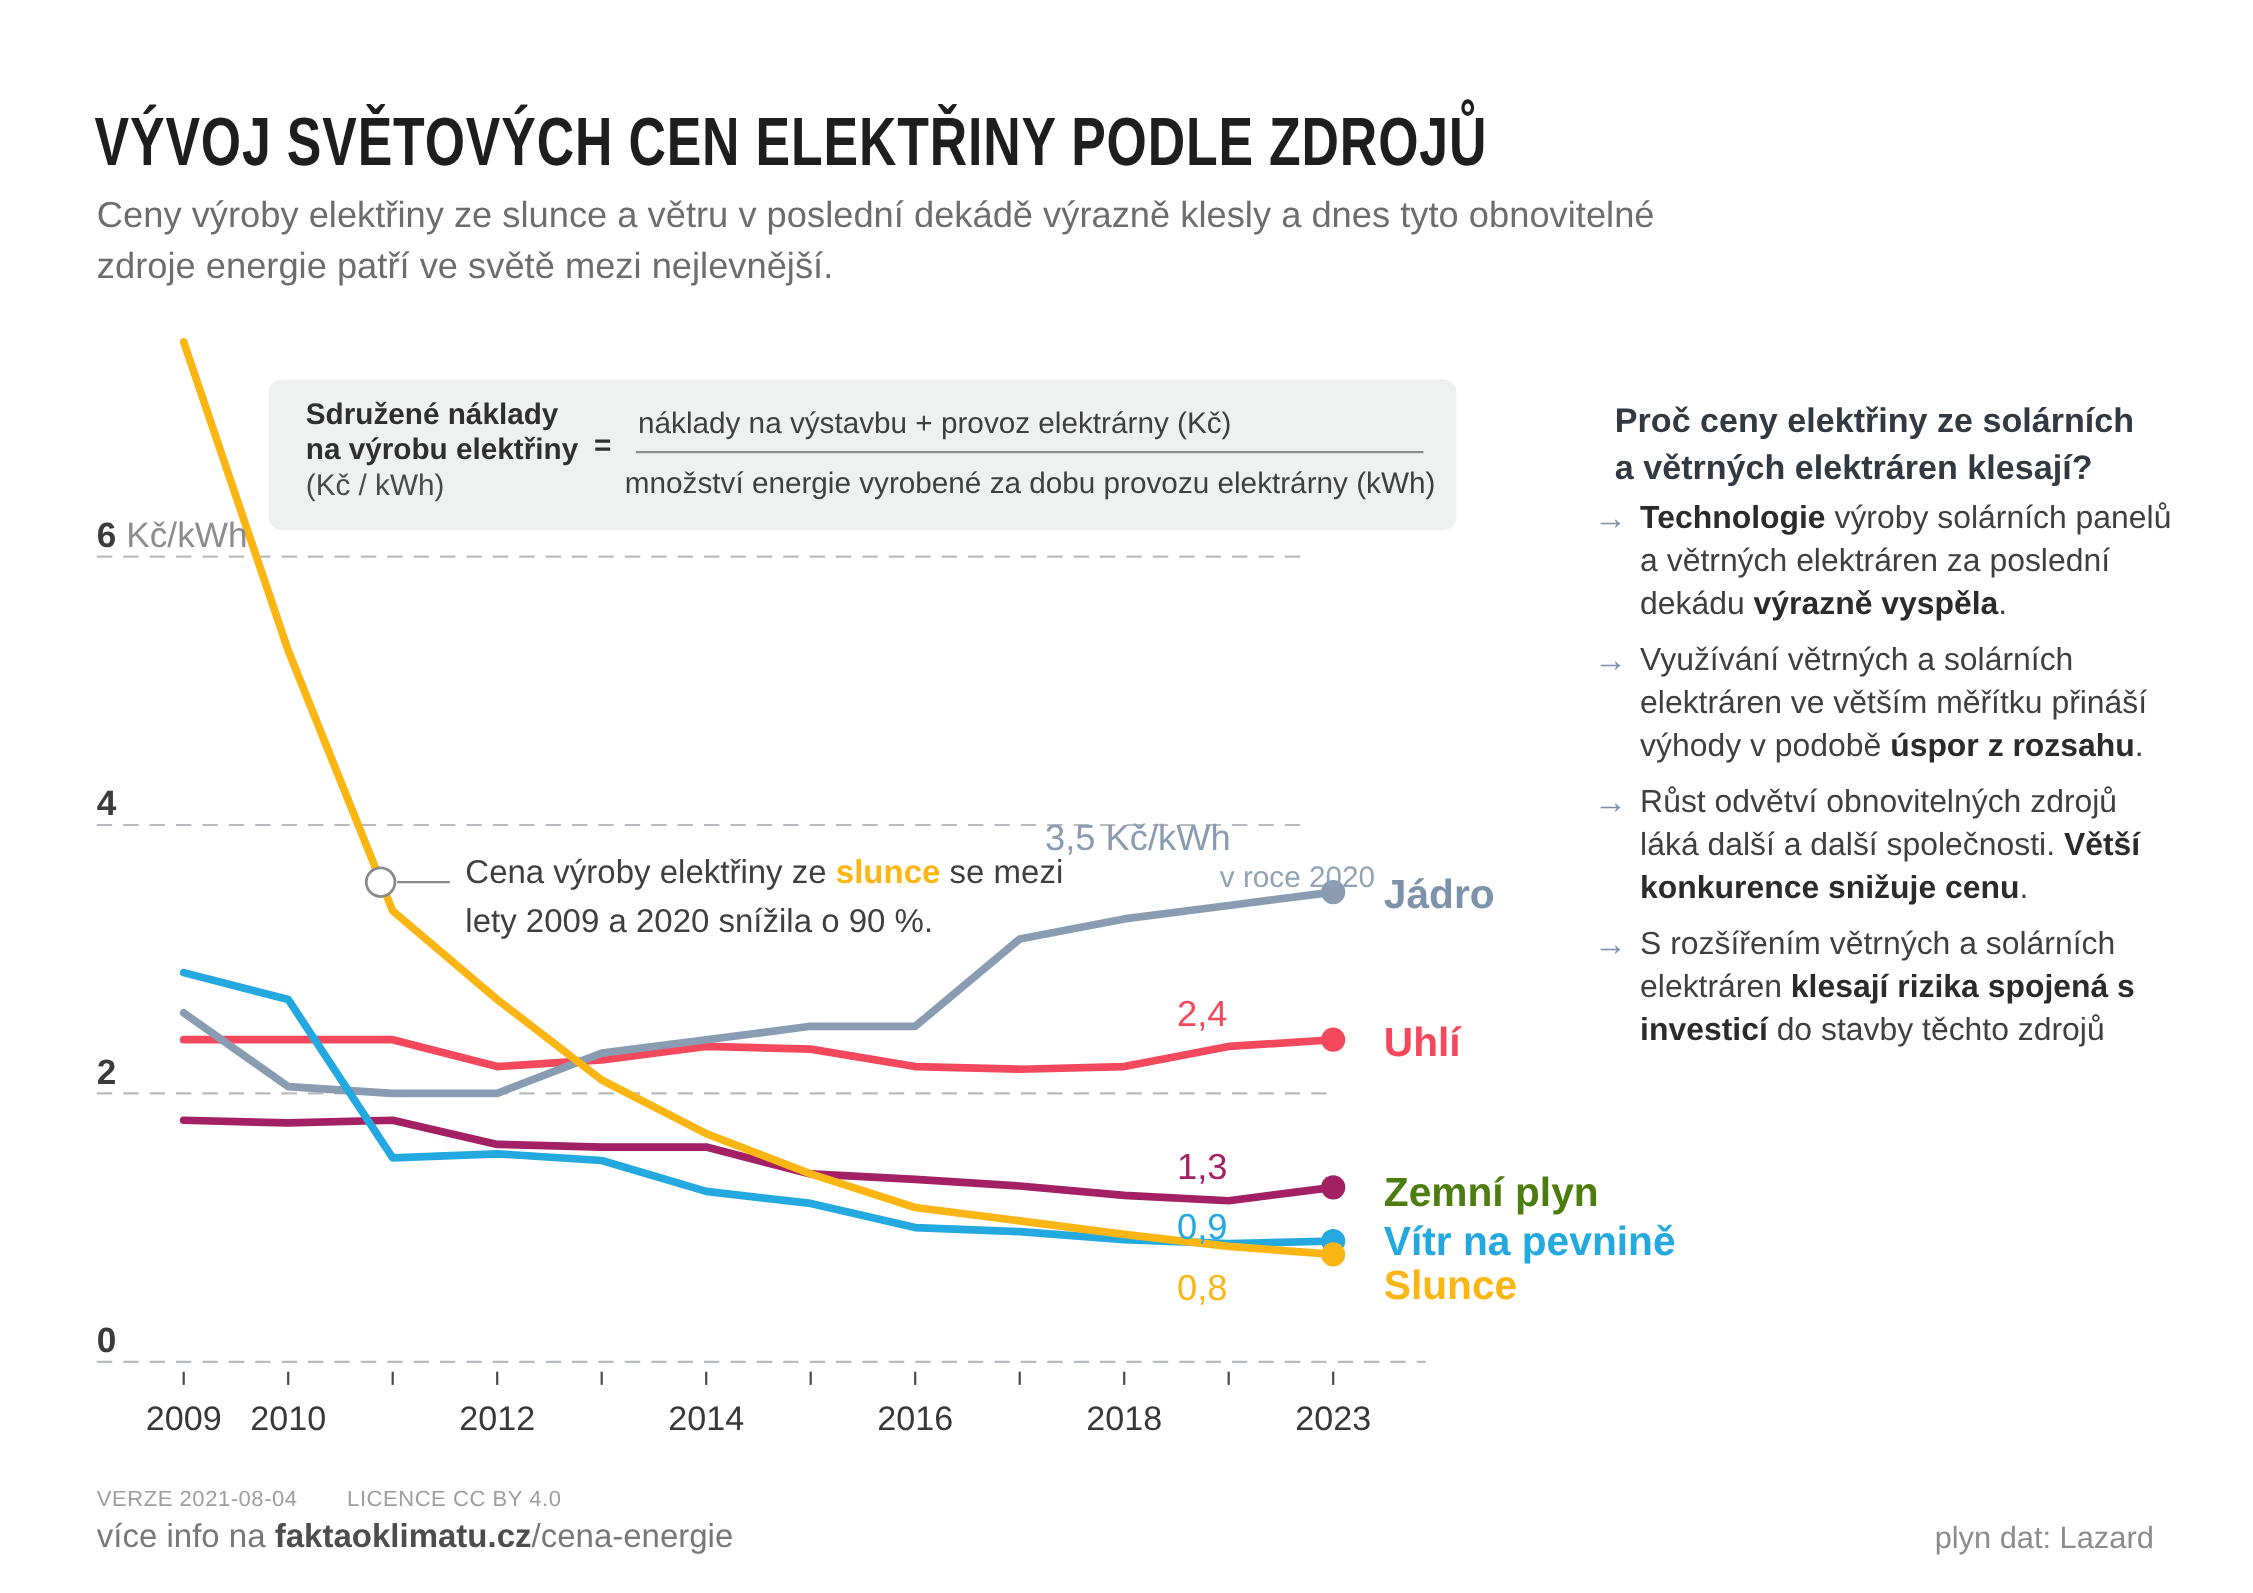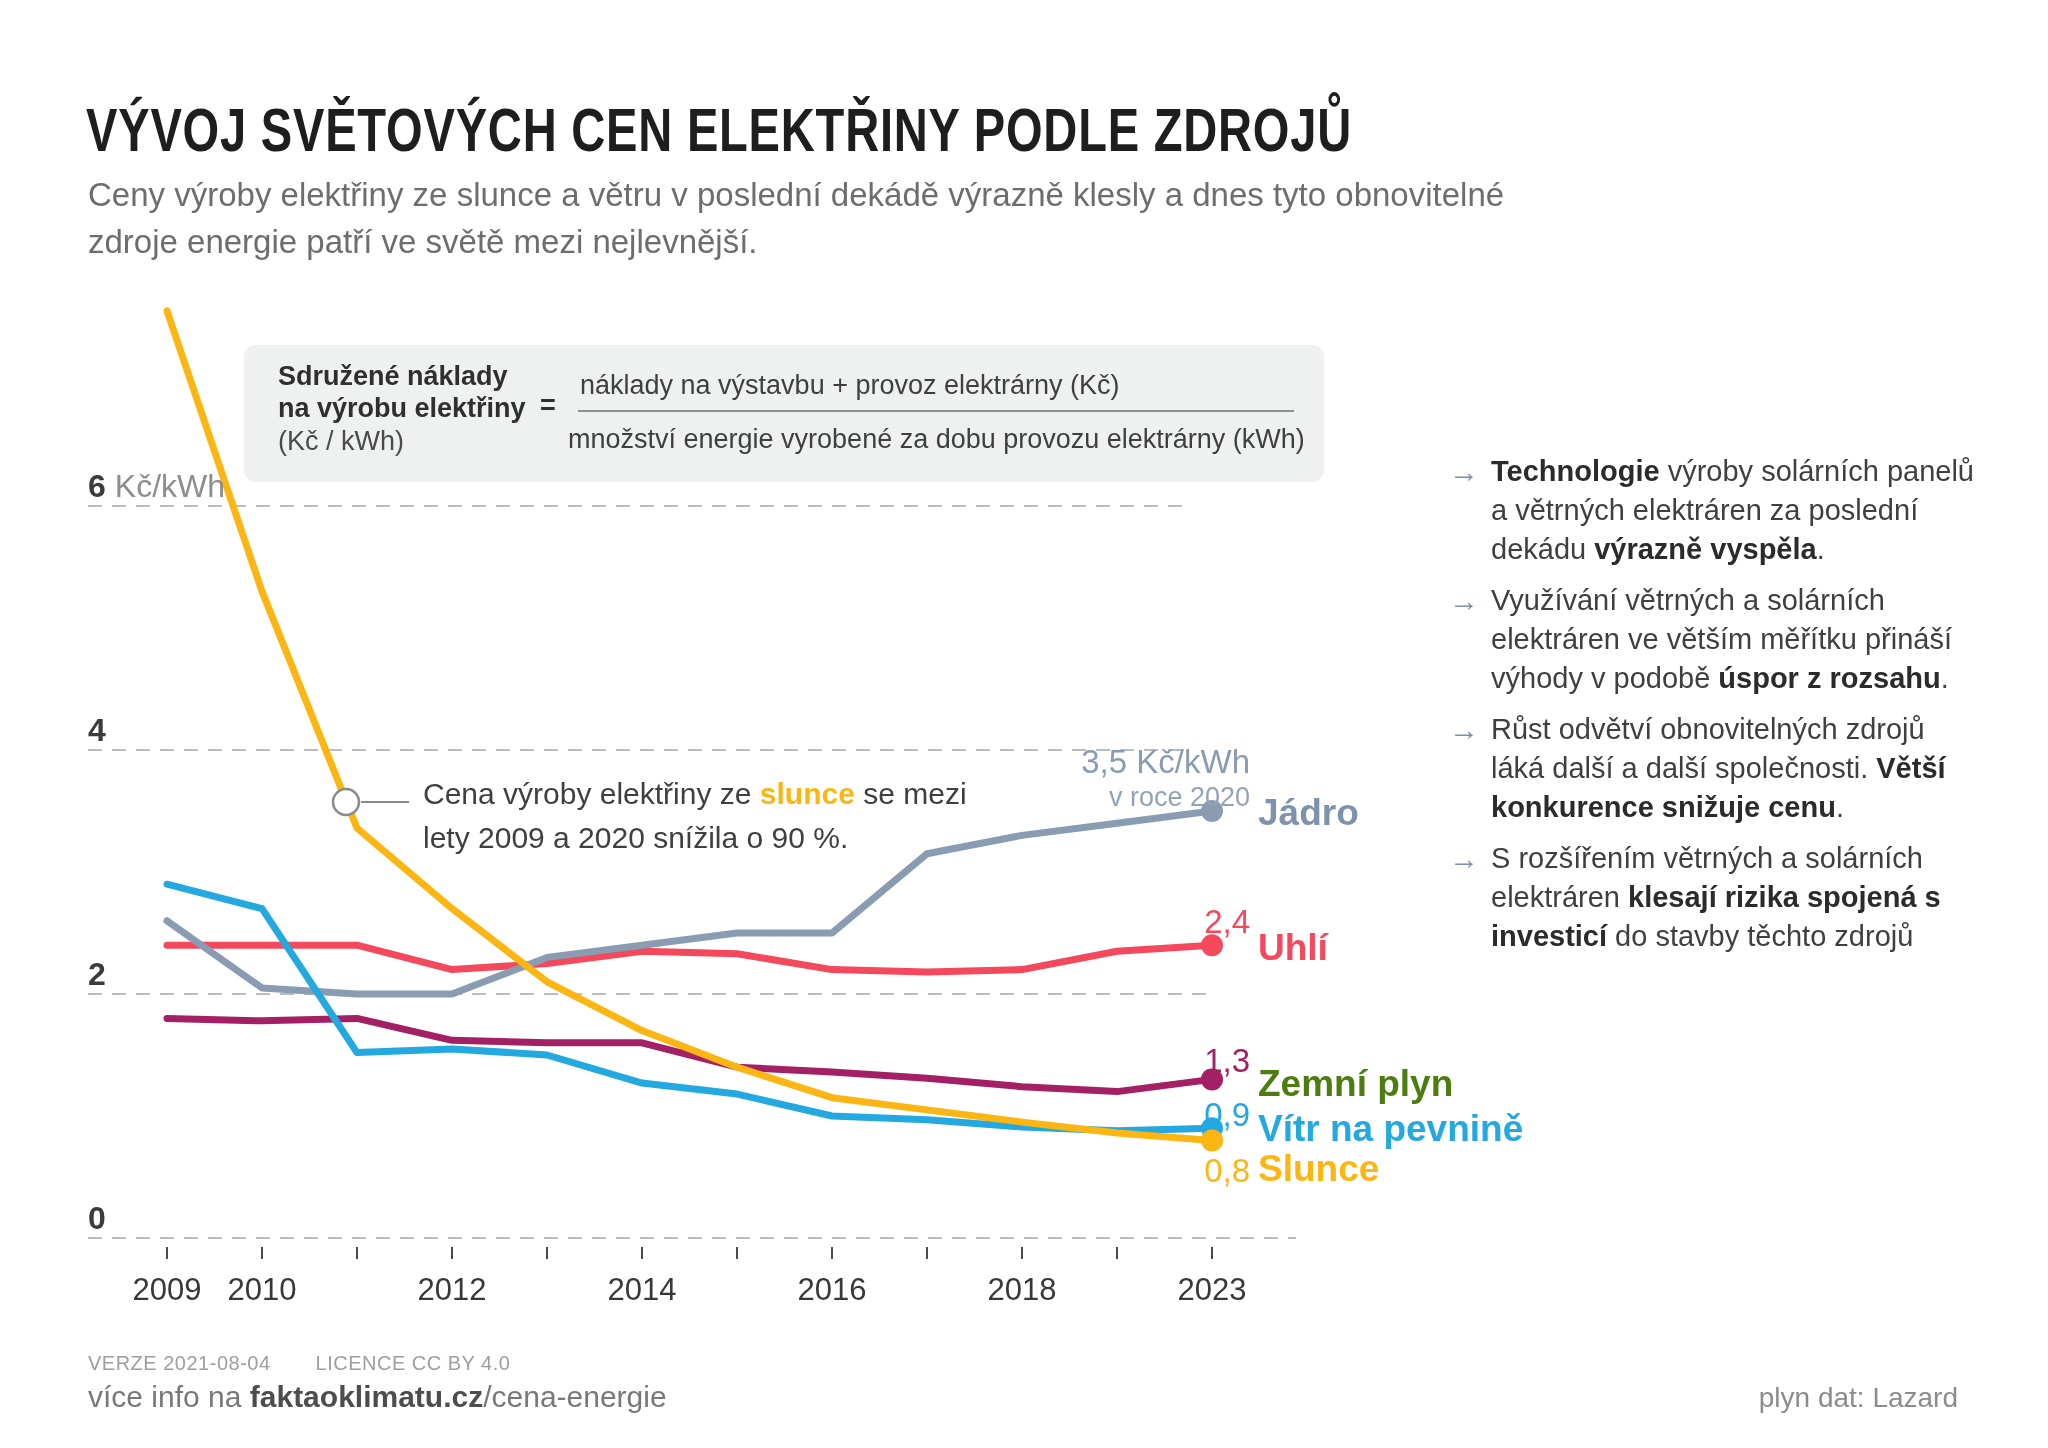--- a/index.html
+++ b/index.html
@@ -32,21 +32,21 @@
   
   .xlabels span{position:absolute;width:120px;text-align:center;font-size:31px;color:#383838;top:1272px;}
   .xl-0{left:107px;} .xl-1{left:202px;} .xl-2{left:392px;} .xl-3{left:582px;}
   .xl-4{left:772px;} .xl-5{left:962px;} .xl-6{left:1152px;}
 
   
   .annotation{left:423px;top:772px;font-size:30px;line-height:44px;color:#3f3f3f;}
   .annotation .hl{color:#fcb614;font-weight:bold;}
 
   
-  .vlabel{font-size:33px;text-align:right;width:300px;}
+  .vlabel{font-size:33px;text-align:left;width:300px;}
   .v-nuclear{left:950px;top:743px;color:#8a9cb2;}
   .v-nuclear-year{left:950px;top:782px;width:300px;text-align:right;font-size:27px;color:#93a3b6;}
   .v-coal{left:1070px;width:180px;top:903px;color:#f4485c;}
   .v-gas{left:1070px;width:180px;top:1042px;color:#a32065;}
   .v-wind{left:1070px;width:180px;top:1096px;color:#24a8e0;}
   .v-solar{left:1070px;width:180px;top:1152px;color:#fcb614;}
   .sname{font-size:37px;font-weight:bold;left:1258px;white-space:nowrap;text-align:right;}
   .n-nuclear{top:792px;color:#7e92ac;}
   .n-coal{top:927px;color:#f4485c;}
   .n-gas{top:1063px;color:#4d7c0f;}
@@ -150,20 +150,24 @@
   <div class="abs vlabel v-gas">1,3</div>
   <div class="abs vlabel v-wind">0,9</div>
   <div class="abs vlabel v-solar">0,8</div>
 
   <div class="abs sname n-nuclear">Jádro</div>
   <div class="abs sname n-coal">Uhlí</div>
   <div class="abs sname n-gas">Zemní plyn</div>
   <div class="abs sname n-wind">Vítr na pevnině</div>
   <div class="abs sname n-solar">Slunce</div>
 
+  <div class="abs rp-heading">
+    <span>Proč ceny elektřiny ze solárních</span><br>
+    <span>a větrných elektráren klesají?</span>
+  </div>
 
   <div class="abs rp-bullets">
     <div class="bullet">
       <span class="arrow">→</span>
       <div class="btext">
         <span class="bseg">Technologie</span><span> výroby solárních panelů a větrných elektráren za poslední dekádu </span><span class="bseg">výrazně vyspěla</span><span>.</span>
       </div>
     </div>
     <div class="bullet">
       <span class="arrow">→</span>

